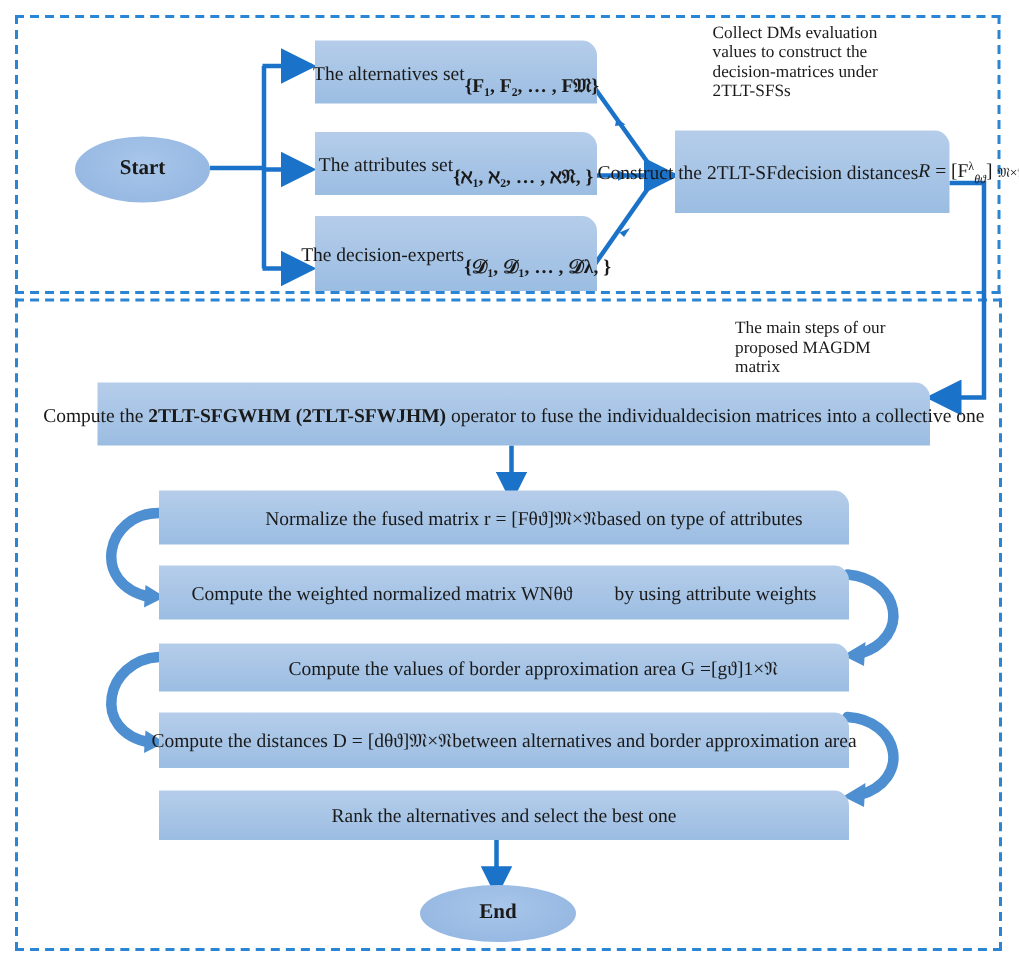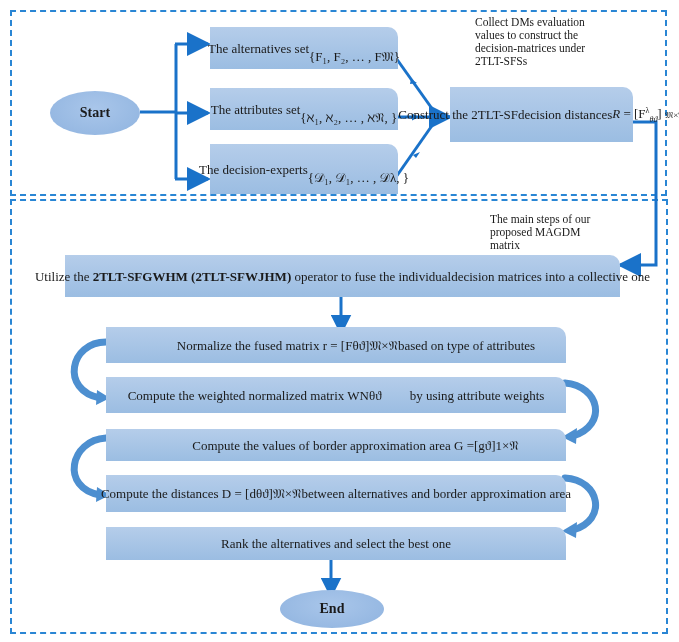--- a/index.html
+++ b/index.html
@@ -8,21 +8,21 @@
   .frame { position: absolute; border: 2px dashed #2a86d4; box-sizing: border-box; }
   #frame-top { left: 10px; top: 10px; width: 657px; height: 186px; }
   #frame-bottom { left: 10px; top: 199px; width: 658px; height: 435px; }
 
   .box { position: absolute; box-sizing: border-box;
          background: linear-gradient(to bottom, #b5cdea 0%, #9bbde2 100%);
          border-radius: 0 10px 0 0;
          display: flex; flex-direction: row; align-items: center; justify-content: center;
          text-align: center; font-size: 13px; line-height: 15px; }
   .box .line { display: block; white-space: nowrap; }
-  .box .set { font-size: 13px; margin-top: 16px; }
+  .box .set { font-size: 13px; margin-top: 16px; font-weight: bold; }
   .oval { position: absolute; box-sizing: border-box; border-radius: 50%;
           background: radial-gradient(ellipse at 50% 40%, #a9c6ea 0%, #8fb3df 100%);
           display: flex; align-items: center; justify-content: center;
           font-weight: bold; font-size: 14px; }
   .note { position: absolute; font-size: 11.5px; line-height: 13px; color: #1a1a1a; }
   .note span { display: block; white-space: nowrap; }
   svg.connectors { position: absolute; left: 0; top: 0; pointer-events: none; }
   b { font-weight: bold; }
   i.m { font-style: italic; }
 </style>
@@ -112,21 +112,21 @@
   </span>
 </div>
 
 <div class="note" style="left:490px; top:213px;">
   <span>The main steps of our</span>
   <span>proposed MAGDM</span>
   <span>matrix</span>
 </div>
 
 <div class="box" style="left:65px; top:255px; width:555px; height:42px;">
-  <span class="line"><span>Utilize the </span><b>2TLT-SFGWHM (2TLT-SFWJHM)</b><span> operator to fuse the individual</span></span>
+  <span class="line"><span>Compute the </span><b>2TLT-SFGWHM (2TLT-SFWJHM)</b><span> operator to fuse the individual</span></span>
   <span class="line">decision matrices into a collective one</span>
 </div>
 
 <div class="box" style="left:106px; top:327px; width:460px; height:36px;padding-left:40px;">
   <span class="line">Normalize the fused matrix r = [Fθϑ]𝔐×𝔑</span>
   <span class="line">based on type of attributes</span>
 </div>
 <div class="box" style="left:106px; top:377px; width:460px; height:36px;gap:28px;">
   <span class="line">Compute the weighted normalized matrix WNθϑ</span>
   <span class="line">by using attribute weights</span>

